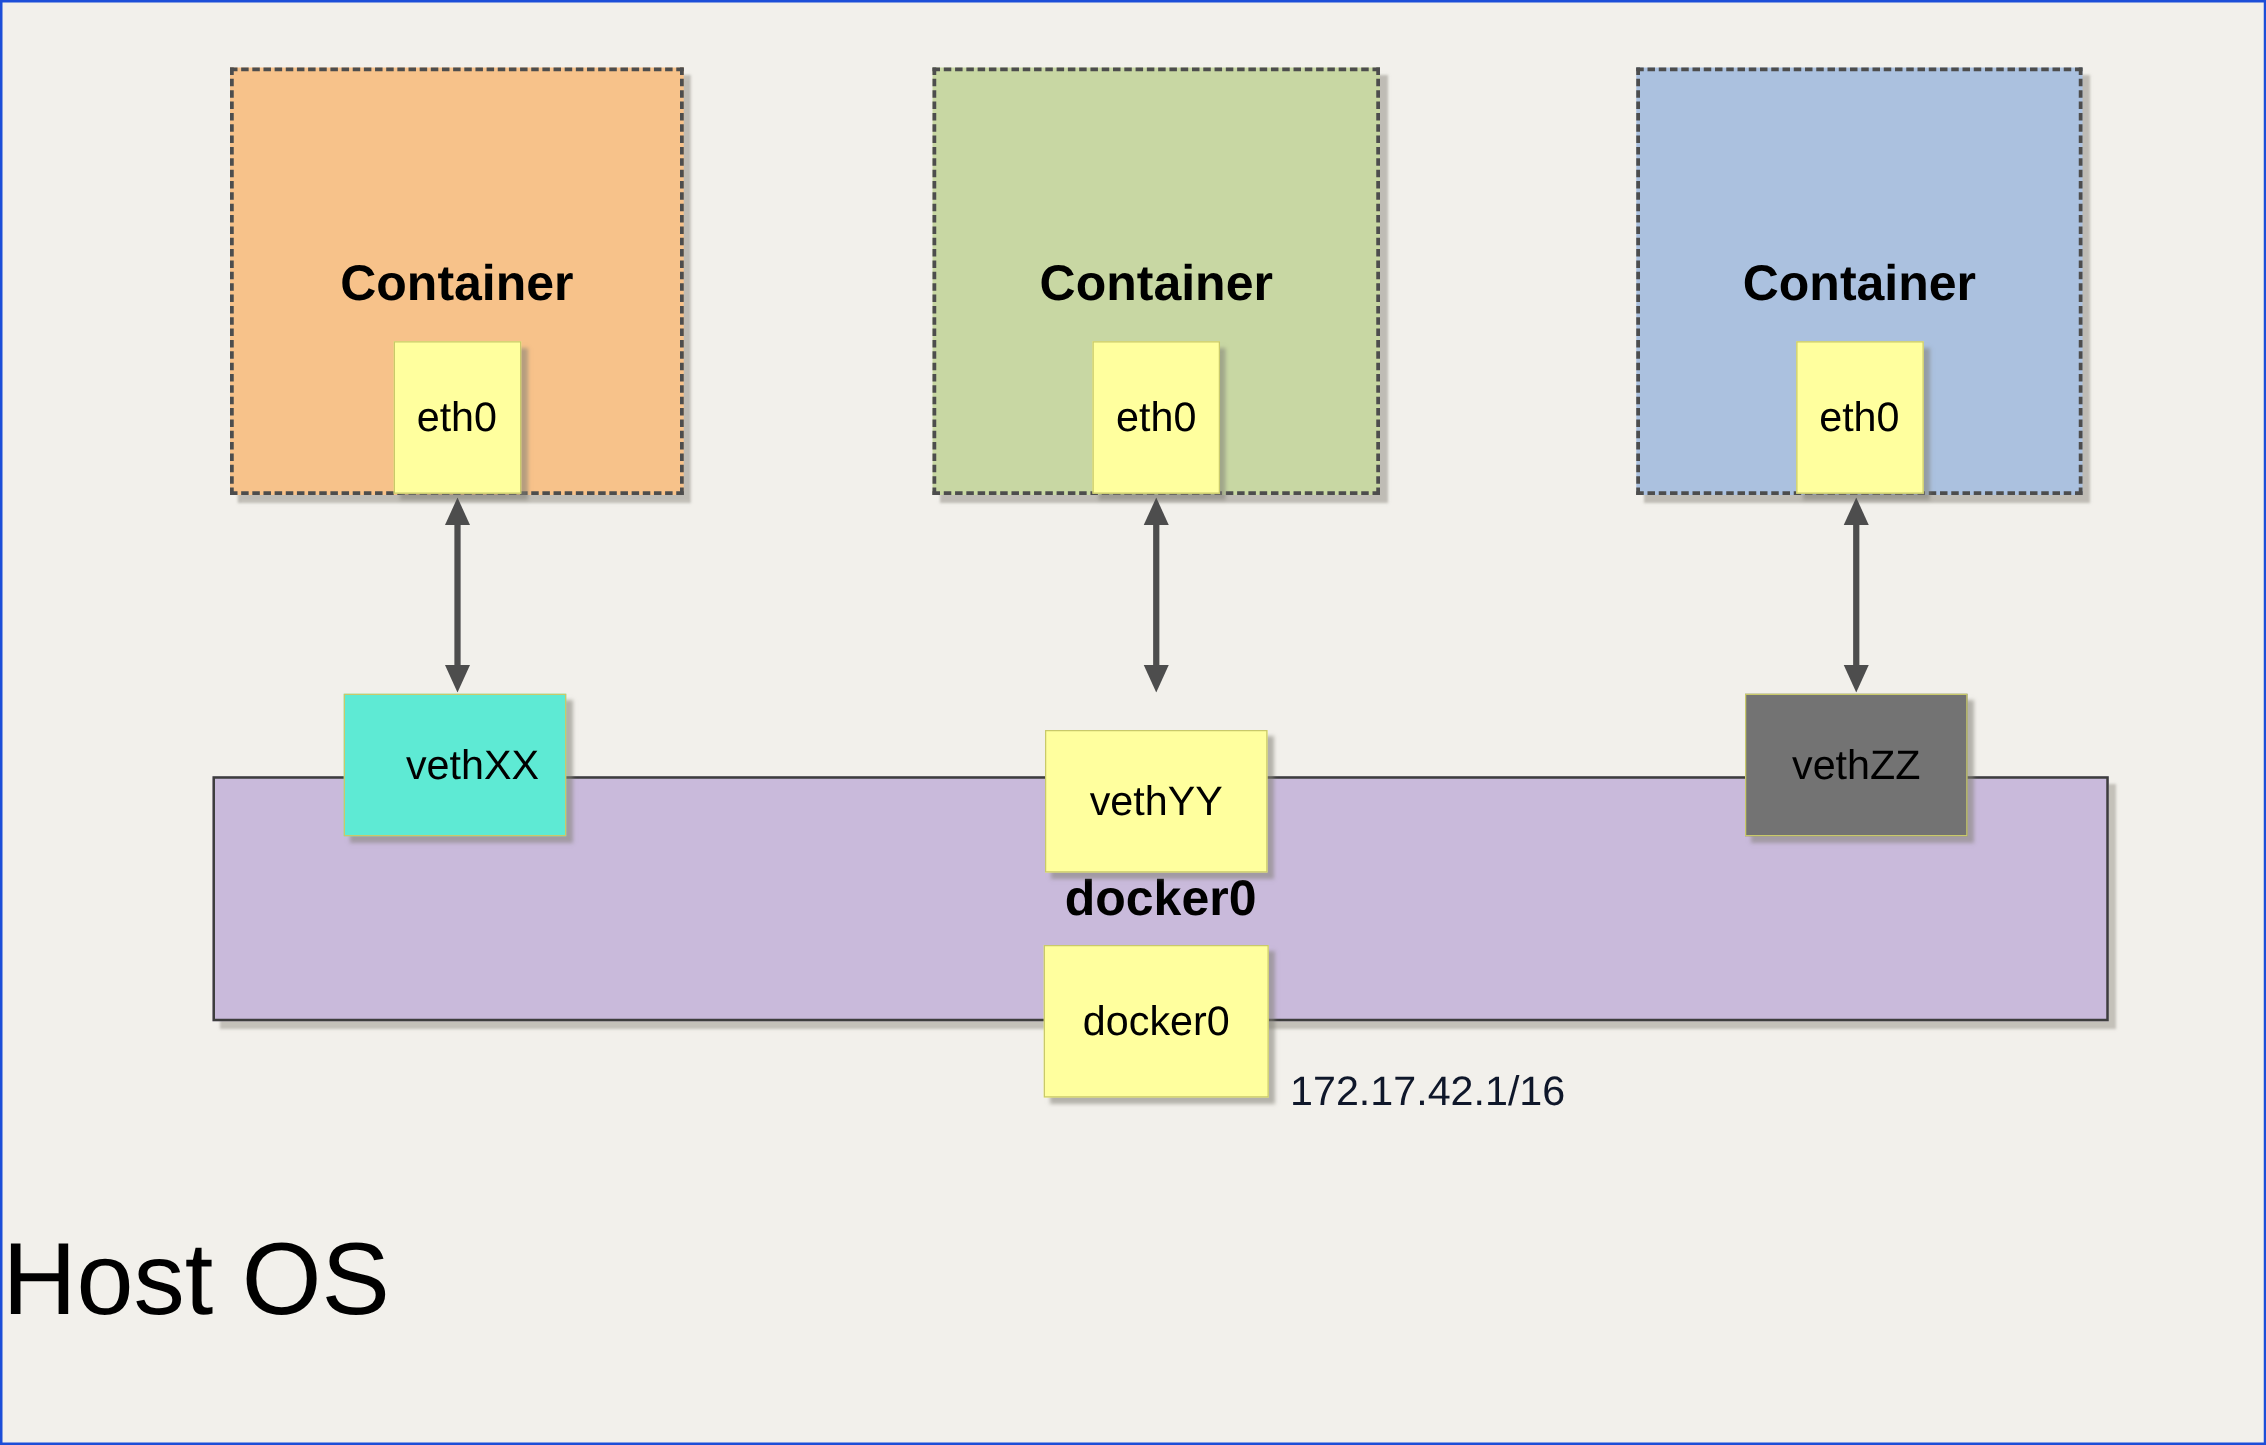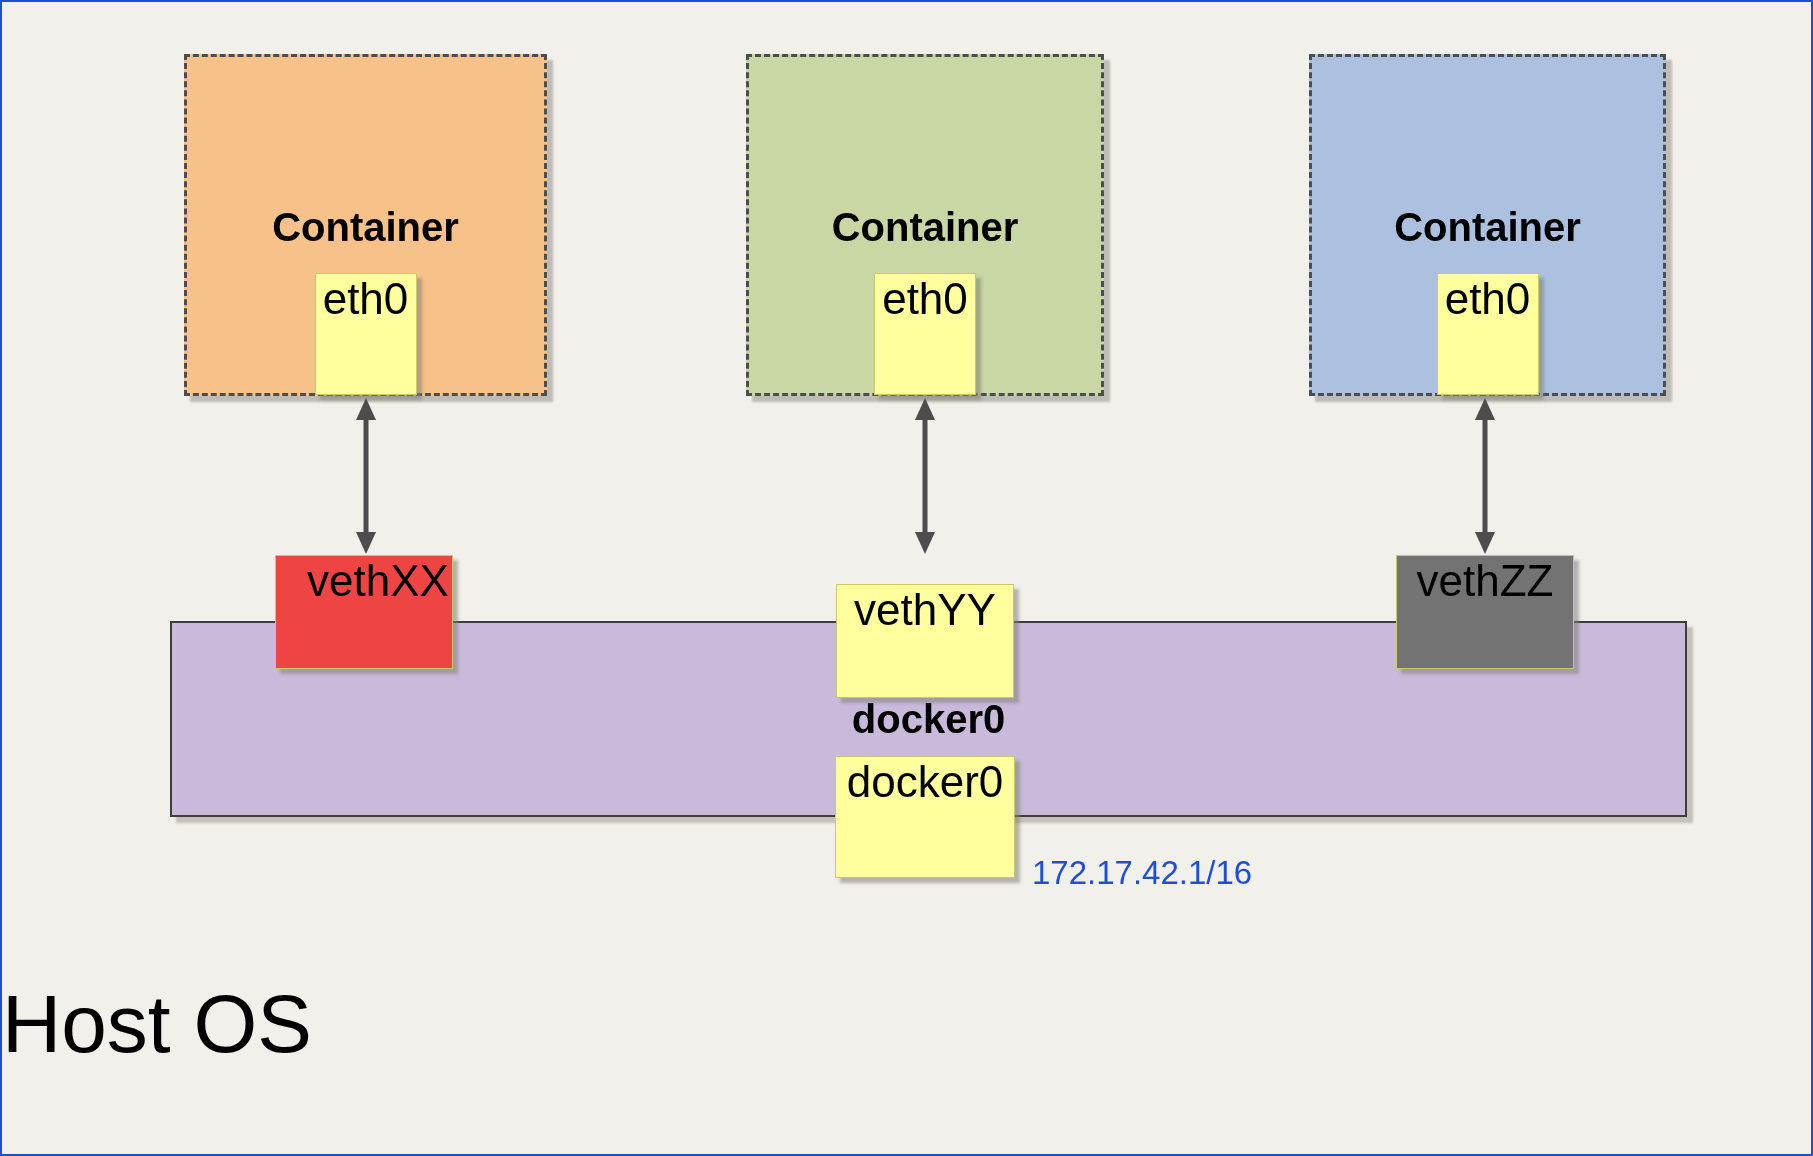--- a/index.html
+++ b/index.html
@@ -34,23 +34,23 @@
   }
 
   
   .note-box {
     position: absolute;
     box-sizing: border-box;
     background: #ffff9e;
     border: 1px solid #c9c96a;
     box-shadow: 5px 5px 3px rgba(130, 127, 118, 0.55);
     display: flex;
-    align-items: flex-start;
+    align-items: center;
     justify-content: center;
-    font-size: 44px;
+    font-size: 33px;
     color: #000;
   }
   .eth-box {
     left: 50%;
     transform: translateX(-50%);
     bottom: -2px;
     width: 102px;
     height: 122px;
   }
   .veth-box { width: 178px; height: 114px; top: 553px; z-index: 4; }
@@ -86,21 +86,21 @@
     width: 30px;
     height: 156px;
     z-index: 3;
   }
 
   .ip-label {
     position: absolute;
     left: 1030px;
     top: 852px;
     font-size: 33px;
-    color: #1d4ed8;
+    color: #0f172a;
     z-index: 5;
   }
 
   .host-label {
     position: absolute;
     left: 0;
     top: 975px;
     width: 100%;
     text-align: left;
     font-size: 82px;
@@ -147,21 +147,21 @@
   <svg class="arrow" style="left:1468px;" viewBox="0 0 30 156">
     <line x1="15" y1="18" x2="15" y2="138" stroke="#4d4d4d" stroke-width="5"></line>
     <polygon points="15,0 5,22 25,22" fill="#4d4d4d"></polygon>
     <polygon points="15,156 5,134 25,134" fill="#4d4d4d"></polygon>
   </svg>
 
   <div class="bridge-bar" style="background-color: rgb(201, 186, 219);">
     <div class="bridge-label">docker0</div>
   </div>
 
-  <div class="note-box veth-box" style="left: 273px; background-color: #ef4444; padding-left: 28px;">
+  <div class="note-box veth-box" style="left: 273px; background-color: #5eead4; padding-left: 28px;">
     <span>vethXX</span>
   </div>
   <div class="note-box veth-box" style="left: 834px; background-color: rgb(255, 255, 158); margin-top: 29px;">
     <span>vethYY</span>
   </div>
   <div class="note-box veth-box" style="left: 1394px; background-color: #737373;">
     <span>vethZZ</span>
   </div>
 
   <div class="note-box docker0-box" style="background-color: rgb(255, 255, 158);">

